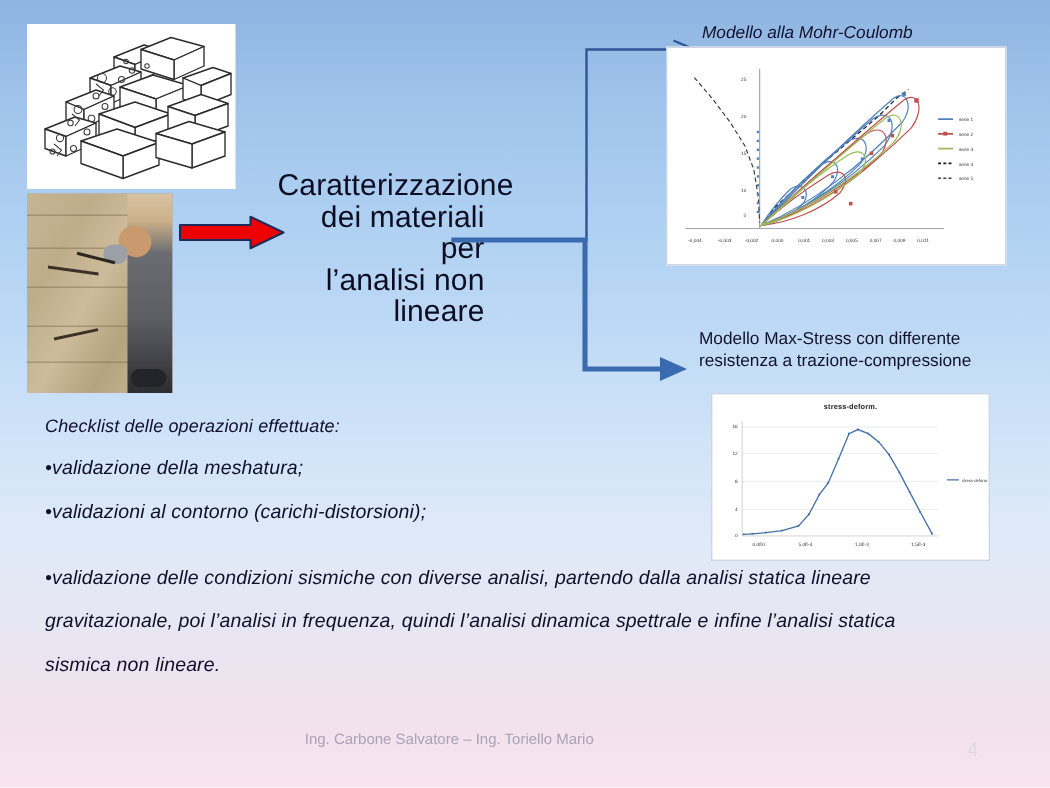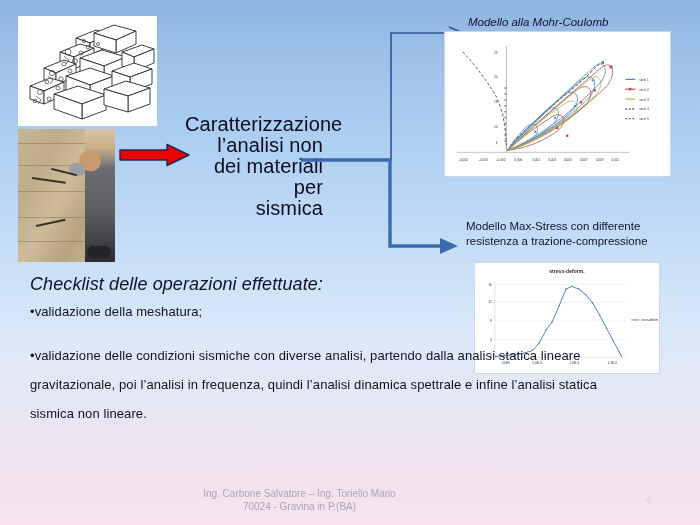--- a/index.html
+++ b/index.html
@@ -84,24 +84,24 @@
   }
   .chart-title.t2{font-size:5px;top:3px;}
   .tick-label{font-size:3.2px;fill:#333;}
   .legend-text{font-size:3.2px;fill:#333;}
 
   
   #checklist{
     position:absolute;left:30px;top:274px;width:600px;color:#10102a;
   }
   #checklist .head{
-    font-style:italic;font-size:18px;line-height:20px;margin-bottom:9px;letter-spacing:.1px;
+    font-style:italic;font-size:12px;line-height:20px;margin-bottom:9px;letter-spacing:.1px;
   }
   #checklist .bullet{
-    font-size:13px;line-height:18px;margin-bottom:11px;letter-spacing:.1px;
+    font-size:13px;line-height:18px;margin-bottom:11px;letter-spacing:.1px;font-style:italic;
   }
   #checklist .bullet .dot{font-size:13px;}
   #checklist .bullet.wrap{line-height:29px;margin-bottom:0;margin-top:20px;}
 
   
   #footer{
     position:absolute;left:0;top:487px;width:599px;text-align:center;
     font-size:10px;line-height:13px;color:#a9a3b5;
   }
   #page-number{
@@ -193,23 +193,23 @@
     <div class="ph-tool"></div>
     <div class="ph-shoe"></div>
   </div>
 
   <svg id="red-arrow" viewBox="0 0 72 24">
     <path d="M1 7 L48 7 L48 1.5 L70 12 L48 22.5 L48 17 L1 17 Z" fill="#ec0000" stroke="#1f2b5b" stroke-width="1.4" stroke-linejoin="round"></path>
   </svg>
 
   <div id="center-text">
     <div>Caratterizzazione</div>
+    <div>dei materiali per</div>
     <div>l’analisi non</div>
-    <div>dei materiali per</div>
-    <div>sismica</div>
+    <div>lineare</div>
   </div>
 
   <svg id="connector-top" viewBox="0 0 170 146">
     <path d="M1 142 L91 142 L91 15 L150 15" fill="none" stroke="#2f5597" stroke-width="1.6"></path>
     <path d="M149 9 L163 15 L149 21" fill="none" stroke="#2f5597" stroke-width="1.6" stroke-linejoin="round"></path>
   </svg>
 
   <svg id="connector-bottom" viewBox="0 0 170 112">
     <path d="M1 12 L90 12 L90 98 L146 98" fill="none" stroke="#3a6bb0" stroke-width="3.4"></path>
     <path d="M140 90 L158 98 L140 106 Z" fill="#3a6bb0"></path>
@@ -358,24 +358,26 @@
       </g>
     </svg>
   </div>
 
   <div id="checklist">
     <div class="head">Checklist delle operazioni effettuate:</div>
 
     <div class="bullet">
       <span class="dot">•</span><span>validazione della meshatura;</span>
     </div>
+    <div class="bullet">
+      <span class="dot">•</span><span>validazioni al contorno (carichi-distorsioni);</span>
+    </div>
     <div class="bullet wrap">
       <span class="dot">•</span><span>validazione delle condizioni sismiche con diverse analisi, partendo dalla analisi statica lineare gravitazionale, poi l’analisi in frequenza, quindi l’analisi dinamica spettrale e infine l’analisi statica sismica non lineare.</span>
     </div>
   </div>
 
   <div id="footer">
     <div>Ing. Carbone Salvatore – Ing. Toriello Mario</div>
-    <div>70024 - Gravina in P.(BA)</div>
   </div>
   <div id="page-number">4</div>
 
 </div>
 
 </body></html>

